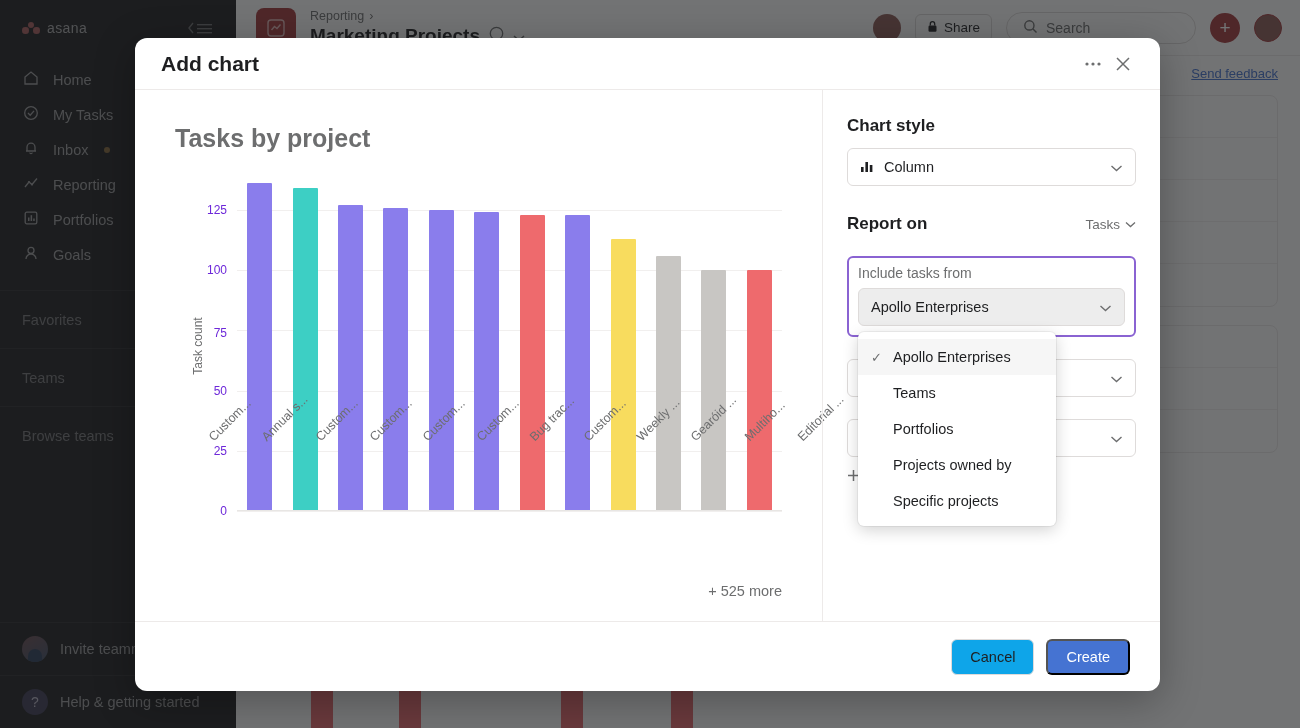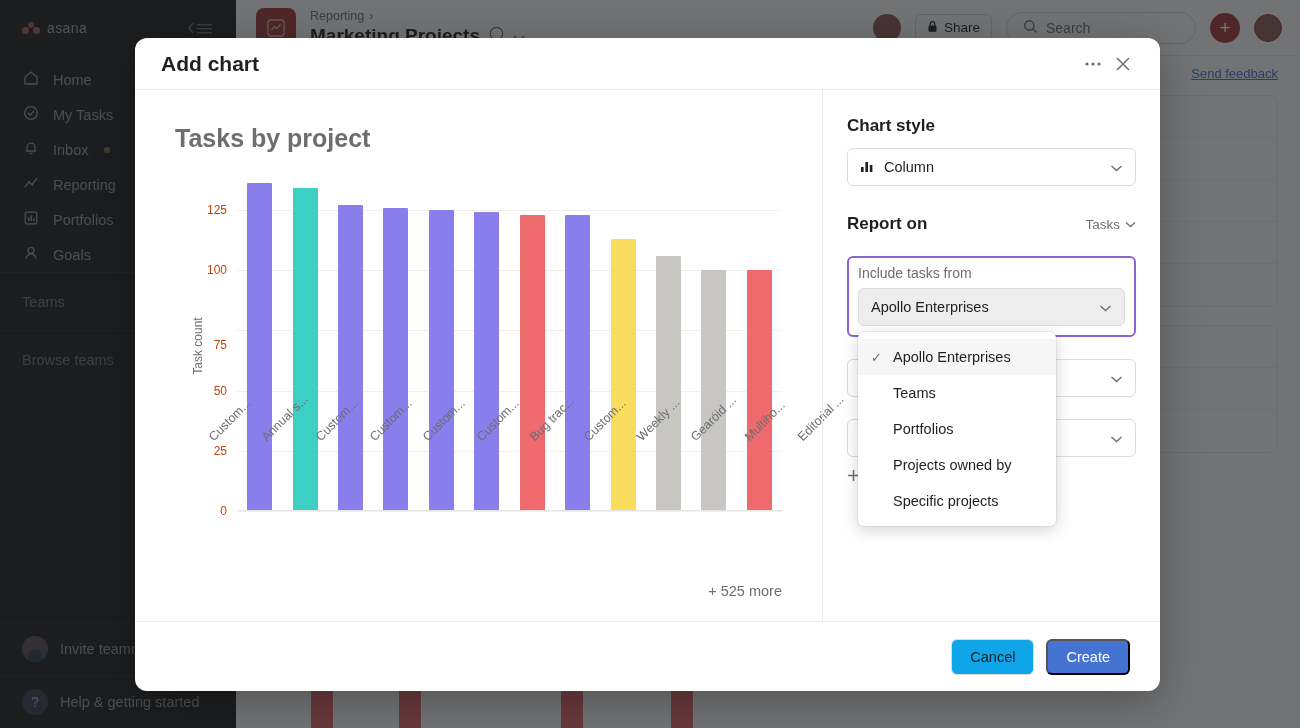--- a/index.html
+++ b/index.html
@@ -134,21 +134,21 @@
   .chart-wrap { position: relative; height: 330px; margin-left: 18px; }
   .y-axis-label {
     position: absolute; left: -24px; top: 50%;
     transform: translateY(-50%) rotate(-90deg);
     font-size: 12px; color: #6d6e6f; white-space: nowrap;
   }
   .plot { position: absolute; left: 44px; right: 0; top: 0; bottom: 0; }
   .gridline { position: absolute; left: 0; right: 0; height: 1px; background: #f1efee; }
   .ytick {
     position: absolute; right: calc(100% + 10px);
-    font-size: 12px; color: #c2410c; transform: translateY(-50%);
+    font-size: 12px; color: #6d28d9; transform: translateY(-50%);
     white-space: nowrap;
   }
   .axis-base { position: absolute; left: 0; right: 0; bottom: 0; height: 1px; background: #e8e6e4; }
   .bars { position: absolute; inset: 0; display: flex; align-items: flex-end; }
   .bar-slot { flex: 1; display:flex; justify-content:center; align-items:flex-end; height: 100%; }
   .bar { width: 25px; border-radius: 1px; }
 
   .xlabels { position: absolute; left: 44px; right: 0; top: 336px; height: 90px; display:flex; }
   .xlabel-slot { flex: 1; position: relative; }
   .xlabel {
@@ -284,20 +284,23 @@
       </div>
       <div class="nav-item">
         <span><svg width="18" height="18" viewBox="0 0 18 18">
               <circle cx="9" cy="6.4" r="3" fill="none" stroke="#9c9c9e" stroke-width="1.3"></circle>
               <path d="M4 15 a5 5 0 0 1 10 0" fill="none" stroke="#9c9c9e" stroke-width="1.3"></path>
             </svg></span>
         <span>Goals</span>
       </div>
     </nav>
 
+    <div class="sb-section first">
+      <span>Favorites</span>
+    </div>
     <div class="sb-section">
       <span>Teams</span>
     </div>
     <div class="sb-section">
       <span>Browse teams</span>
     </div>
 
     <div class="sb-bottom">
       <div class="sb-bottom-item">
         <span class="avatar-sm"></span>
@@ -417,21 +420,21 @@
         <div class="y-axis-label">Task count</div>
         <div class="plot">
           <div id="gridlines">
               <div class="gridline" style="top: 330px;"></div>
               <div class="ytick" style="top: 330px;">0</div>
               <div class="gridline" style="top: 269.781px;"></div>
               <div class="ytick" style="top: 269.781px;">25</div>
               <div class="gridline" style="top: 209.562px;"></div>
               <div class="ytick" style="top: 209.562px;">50</div>
               <div class="gridline" style="top: 149.343px;"></div>
-              <div class="ytick" style="top: 164px;">75</div>
+              <div class="ytick" style="top: 152px;">75</div>
               <div class="gridline" style="top: 89.1241px;"></div>
               <div class="ytick" style="top: 89.1241px;">100</div>
               <div class="gridline" style="top: 28.9051px;"></div>
               <div class="ytick" style="top: 28.9051px;">125</div>
             </div>
           <div class="bars" id="bars">
               <div class="bar-slot">
                 <div class="bar" title="Custom...: 136" style="height: 327.591px; background: rgb(138, 125, 236);"></div>
               </div>
               <div class="bar-slot">

